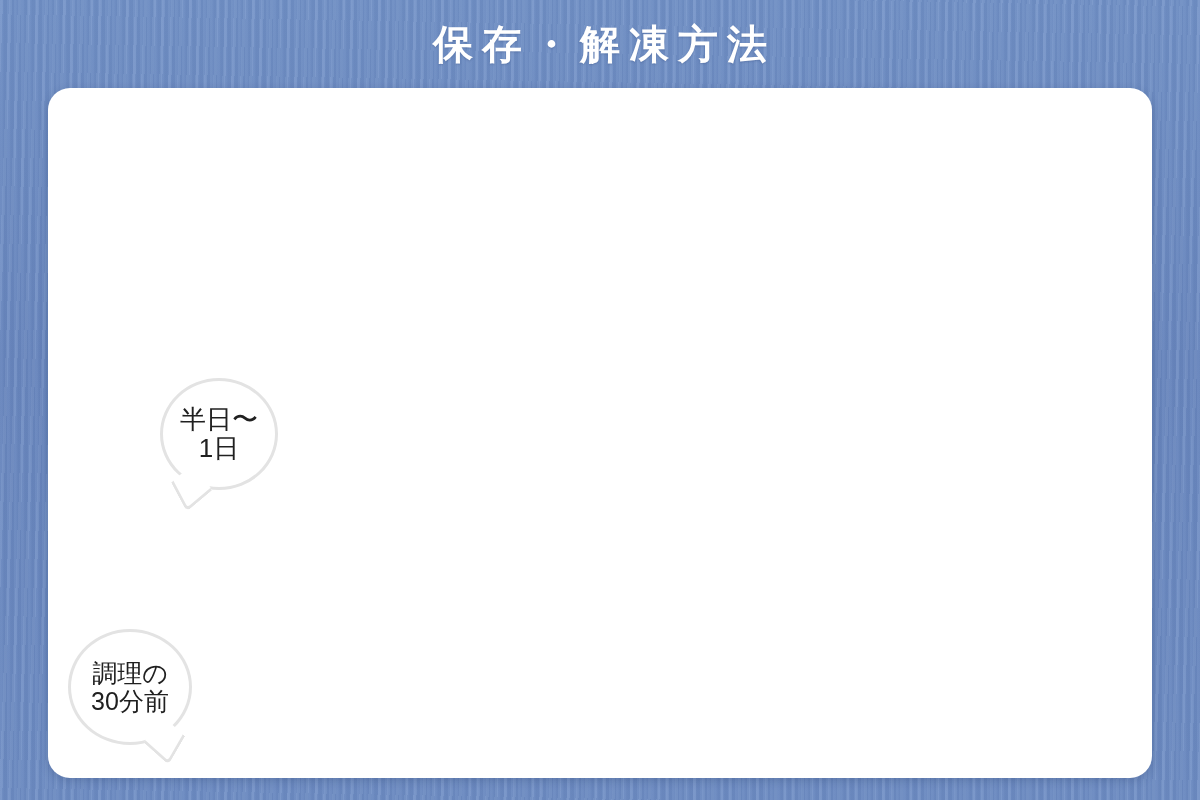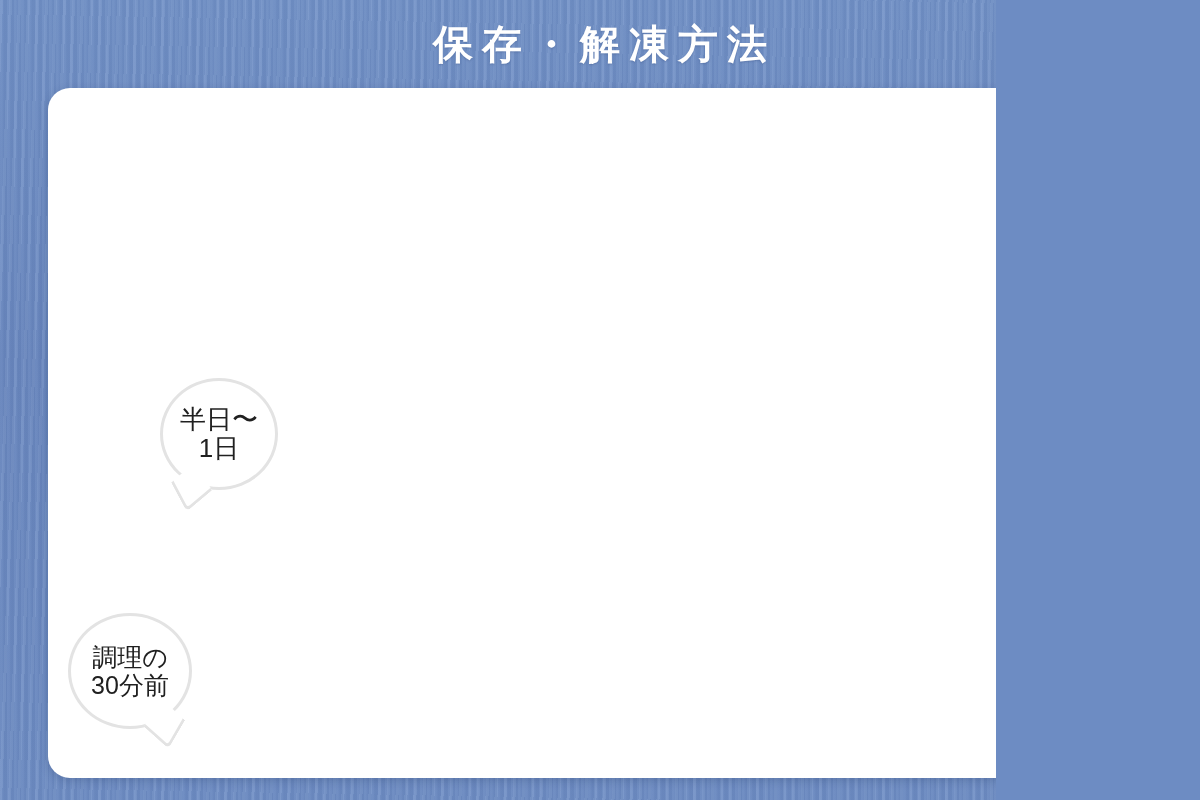--- a/index.html
+++ b/index.html
@@ -10,21 +10,21 @@
     width: 1200px;
     height: 800px;
     overflow: hidden;
     font-family: "Liberation Sans", "DejaVu Sans", sans-serif;
     background: #6d8cc3;
   }
 
   
   #page {
     position: relative;
-    width: 996px;
+    width: 1200px;
     height: 800px;
     background:
       repeating-linear-gradient(90deg,
         rgba(255,255,255,0.045) 0px,
         rgba(255,255,255,0.045) 2px,
         rgba(0,0,0,0.02) 4px,
         rgba(0,0,0,0.02) 7px),
       linear-gradient(180deg, #7191c7 0%, #6a88c0 45%, #6e8dc4 100%);
     overflow: hidden;
   }
@@ -271,21 +271,21 @@
     position: absolute;
     left: 12px; bottom: -16px;
     width: 30px; height: 30px;
     background: #ffffff;
     border-right: 3px solid #e3e3e3;
     border-bottom: 3px solid #e3e3e3;
     transform: rotate(56deg) skew(6deg,6deg);
     border-radius: 0 0 6px 0;
   }
   .bubble3 {
-    left: 68px; top: 613px;
+    left: 68px; top: 629px;
     width: 124px; height: 116px;
     font-size: 25px;
   }
   .bubble3 .tail {
     position: absolute;
     right: 8px; bottom: -14px;
     width: 30px; height: 30px;
     background: #ffffff;
     border-right: 3px solid #e3e3e3;
     border-bottom: 3px solid #e3e3e3;

